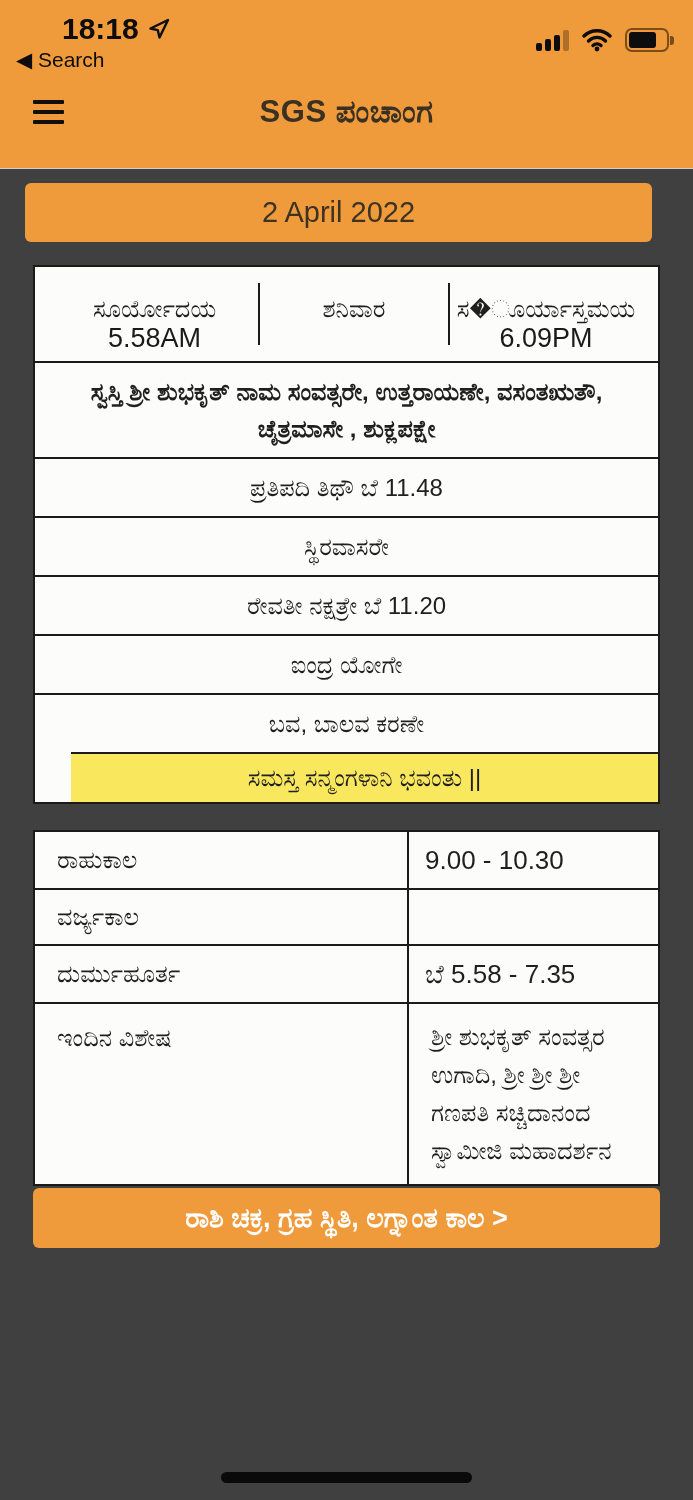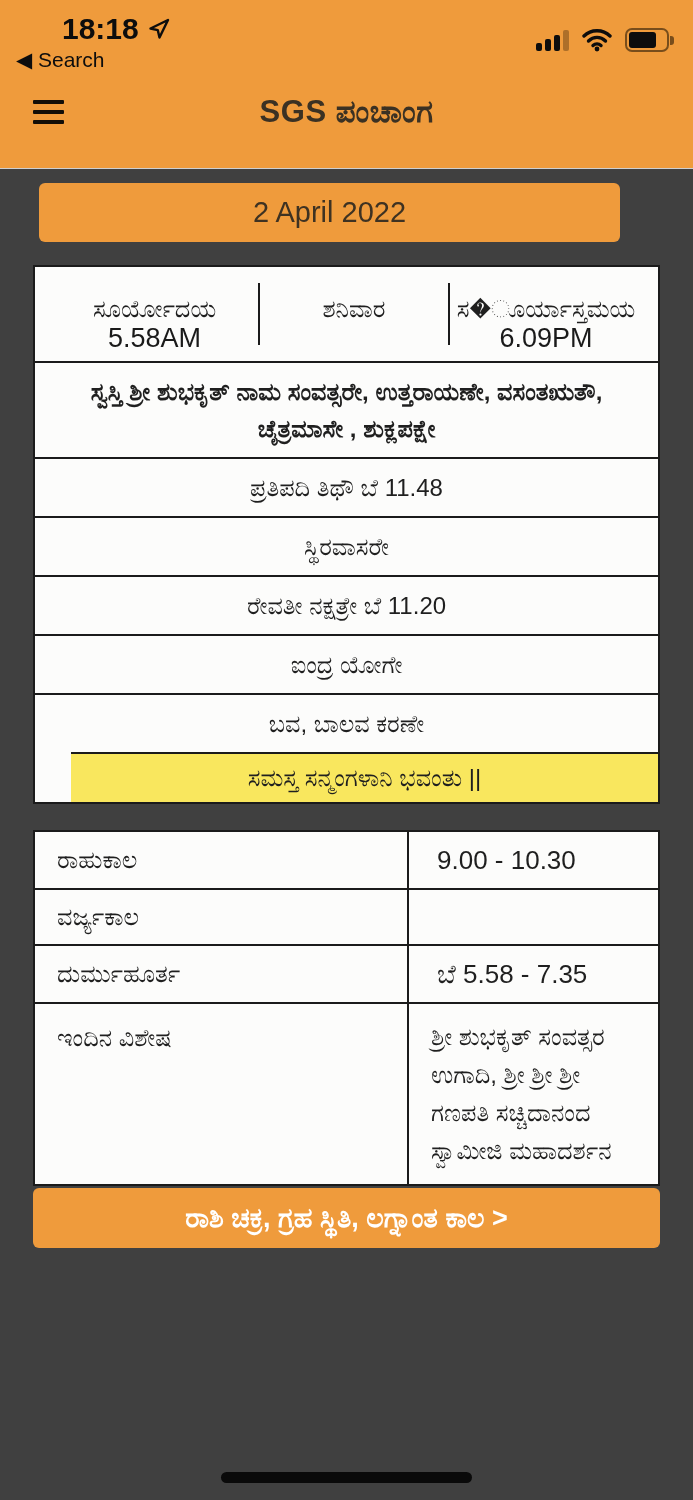--- a/index.html
+++ b/index.html
@@ -45,21 +45,21 @@
     position:absolute;left:33px;top:20px;width:31px;height:24px;cursor:pointer;
     display:flex;flex-direction:column;justify-content:space-between;
   }
   .hamburger i{display:block;height:4px;background:#120e08;border-radius:1px;}
   .app-title{
     margin:0;text-align:center;line-height:64px;font-size:31px;font-weight:bold;color:#3b3123;
     letter-spacing:0.5px;
   }
   
   .date-banner{
-    position:absolute;left:39px;top:183px;width:581px;height:59px;box-sizing:border-box;
+    position:absolute;left:25px;top:183px;width:627px;height:59px;box-sizing:border-box;
     background:#ef9b3c;border-radius:6px;
     display:flex;align-items:center;justify-content:center;
     font-size:29px;color:#3e3222;cursor:pointer;
   }
   .tbl{
     position:absolute;left:33px;width:627px;box-sizing:border-box;
     background:#fcfcfb;border:2px solid #1b1b1b;
   }
   .panchanga{top:265px;}
   .p-row{box-sizing:border-box;display:flex;align-items:center;justify-content:center;
@@ -75,21 +75,21 @@
   .p-samvatsara{min-height:87px;font-weight:bold;padding:10px 38px;line-height:1.55;}
   .p-line{height:59px;}
   .p-blessing{height:50px;background:#f9e75e;margin-left:36px;}
   
   .timings{top:830px;}
   .t2-row{display:flex;box-sizing:border-box;}
   .t2-row + .t2-row{border-top:2px solid #1b1b1b;}
   .t2-label,.t2-value{box-sizing:border-box;display:flex;align-items:center;
     font-size:24px;color:#1f1f1f;}
   .t2-label{width:374px;border-right:2px solid #1b1b1b;padding-left:22px;}
-  .t2-value{flex:1;padding-left:28px;}
+  .t2-value{flex:1;padding-left:16px;}
   .r1{height:56px;} .r2{height:56px;} .r3{height:58px;}
   .r1 .t2-value,.r3 .t2-value{font-size:26px;}
   .r4{min-height:163px;}
   .r4 .t2-label{align-items:flex-start;padding-top:20px;}
   .r4 .t2-value{align-items:flex-start;padding:14px 26px 14px 22px;line-height:1.58;}
   
   .footer-btn{
     position:absolute;left:33px;top:1188px;width:627px;height:60px;box-sizing:border-box;
     background:#ef9b3c;border:none;border-radius:6px;cursor:pointer;
     font-family:inherit;font-size:27px;font-weight:bold;color:#ffffff;

